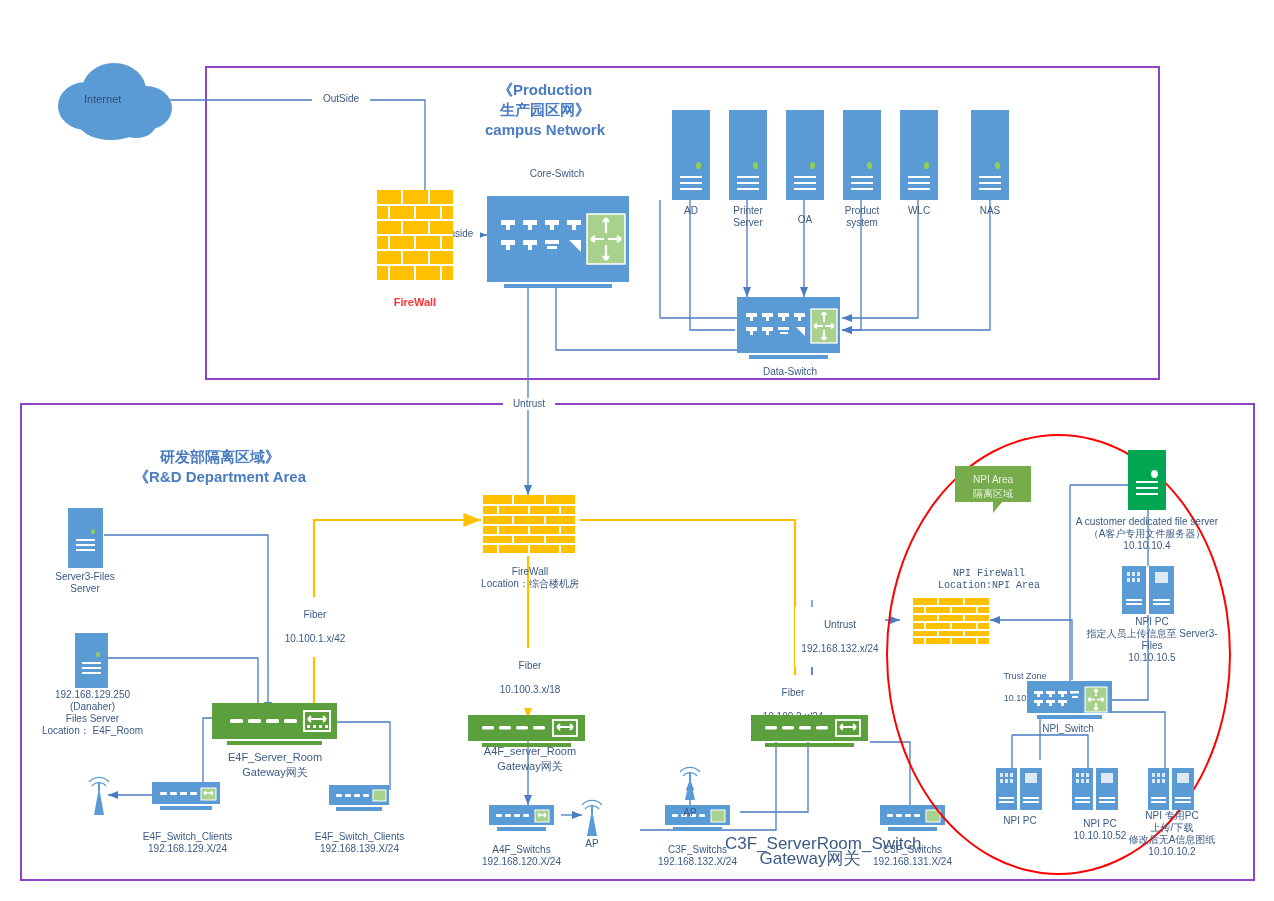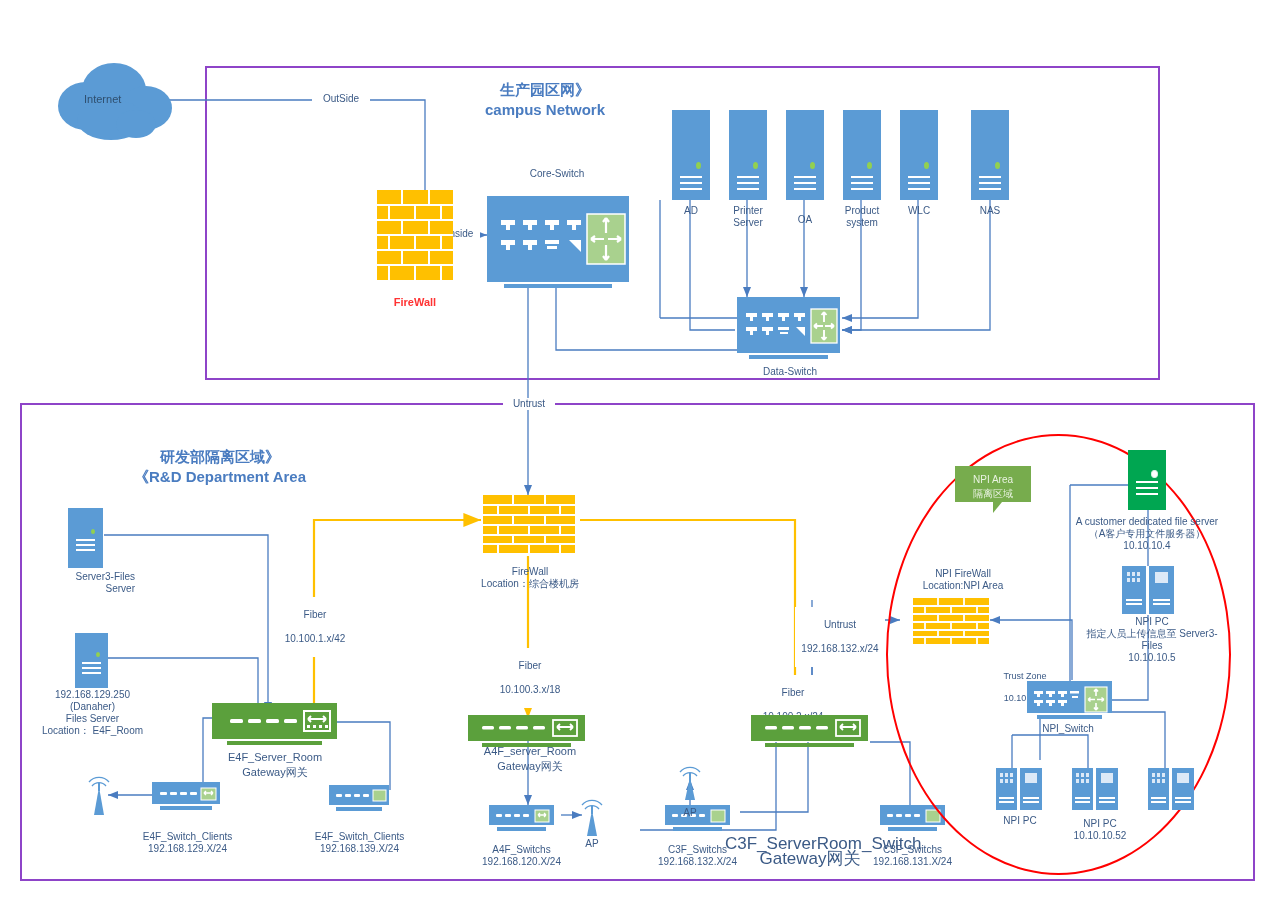--- a/index.html
+++ b/index.html
@@ -142,20 +142,21 @@
         <ellipse cx="58" cy="32" rx="32" ry="27"></ellipse>
         <ellipse cx="90" cy="50" rx="26" ry="22"></ellipse>
         <ellipse cx="55" cy="62" rx="34" ry="20"></ellipse>
         <ellipse cx="80" cy="66" rx="20" ry="14"></ellipse>
       </g>
     </svg>
   </div>
   <div class="cloudtext" style="left:84px;top:93px;">Internet</div>
 
   <div class="ztitle" style="left:430px;top:80px;width:230px;">
+    <div>《Production</div>
     <div>生产园区网》</div>
     <div>campus Network</div>
   </div>
 
   <div class="lbl" style="left:312px;top:93px;width:58px;background:#fff;">OutSide</div>
   <div class="lbl" style="left:440px;top:228px;width:40px;background:#fff;">Inside</div>
   <div class="lbl" style="left:503px;top:398px;width:52px;background:#fff;">Untrust</div>
 
   <div class="fwwrap" style="left:377px;top:190px;width:76px;height:90px;">
     <svg width="76" height="90" viewBox="0 0 76 90">
@@ -294,21 +295,21 @@
     <div>研发部隔离区域》</div>
     <div>《R&amp;D Department Area</div>
   </div>
 
   <div class="srv" style="left:68px;top:508px;width:35px;height:60px;">
     <div class="led" style="top:21px;right:8px;width:4px;height:5px;"></div>
     <div class="bar" style="top:31px;"></div>
       <div class="bar" style="top:36px;"></div>
       <div class="bar" style="top:41px;"></div>
   </div>
-  <div class="lbl" style="left:35px;top:571px;width:100px;text-align:right;">Server3-Files
+  <div class="lbl" style="left:35px;top:571px;width:100px;">Server3-Files
 Server</div>
 
   <div class="srv" style="left:75px;top:633px;width:33px;height:55px;">
     <div class="led" style="top:19px;right:8px;width:4px;height:5px;"></div>
     <div class="bar" style="top:29px;"></div>
       <div class="bar" style="top:34px;"></div>
       <div class="bar" style="top:39px;"></div>
   </div>
   <div class="lbl" style="left:25px;top:689px;width:135px;">192.168.129.250
 (Danaher)
@@ -548,21 +549,21 @@
 192.168.131.X/24</div>
 
   <div class="redcircle" style="left:886px;top:434px;width:345px;height:441px;"></div>
 
   <div class="callout" style="left:955px;top:466px;width:76px;height:36px;">
     <div>NPI Area</div>
     <div>隔离区域</div>
     <div class="tail"></div>
   </div>
 
-  <div class="lbl" style="left:898px;top:568px;width:130px;">NPI FireWall
+  <div class="lbl" style="left:924px;top:568px;width:130px;font-family:Liberation Mono, monospace;">NPI FireWall
 Location:NPI Area</div>
   <div class="fwwrap" style="left:913px;top:598px;width:76px;height:46px;">
     <svg width="76" height="46" viewBox="0 0 76 46">
       <rect width="76" height="46" fill="#ffc000"></rect>
       <g stroke="#ffffff" stroke-width="1.8">
         <line x1="0" y1="8" x2="76" y2="8"></line>
           <line x1="0" y1="16" x2="76" y2="16"></line>
         <line x1="0" y1="24" x2="76" y2="24"></line>
           <line x1="0" y1="32" x2="76" y2="32"></line>
         <line x1="0" y1="39" x2="76" y2="39"></line>
@@ -707,14 +708,18 @@
         <rect x="29" y="5" width="12" height="10"></rect>
       </g>
       <g fill="#ffffff">
         <rect x="3" y="29" width="15" height="2"></rect>
           <rect x="3" y="33" width="15" height="2"></rect>
         <rect x="27" y="29" width="16" height="2"></rect>
           <rect x="27" y="33" width="16" height="2"></rect>
       </g>
     </svg>
   </div>
+  <div class="lbl" style="left:1113px;top:810px;width:118px;">NPI 专用PC
+上传/下载
+修改后无A信息图纸
+10.10.10.2</div>
 
 </div>
 
 </body></html>

